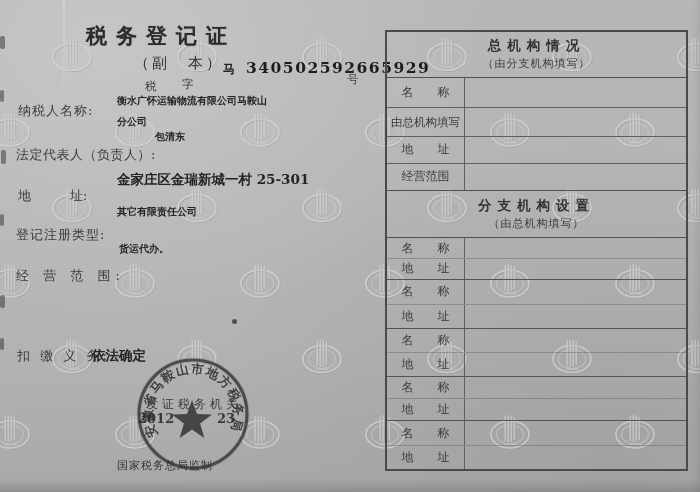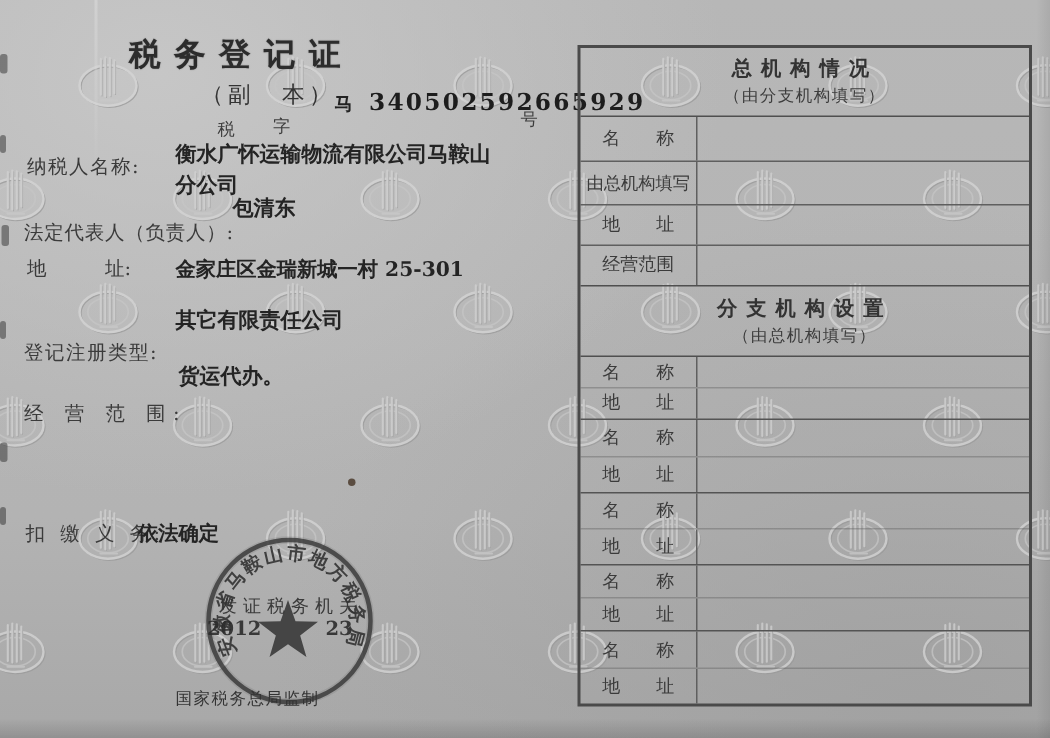--- a/index.html
+++ b/index.html
@@ -18,28 +18,28 @@
 
   .title{left:86px;top:22px;font-size:21px;font-weight:700;letter-spacing:9px;color:#2c2c2c;text-shadow:0 0 1px rgba(0,0,0,.35);}
   .copy-label{left:134px;top:54px;font-size:15px;letter-spacing:3px;color:#333;text-align:center;}
   .serial-prefix{left:223px;top:61px;font-size:12px;font-weight:700;color:#222;}
   .serial-number{left:246px;top:58px;font-size:15.5px;font-weight:600;letter-spacing:1.5px;color:#1d1d1d;text-align:center;}
   .sz-shui{left:145px;top:79px;font-size:11.5px;color:#3c3c3c;}
   .sz-zi{left:182px;top:77px;font-size:11.5px;color:#3c3c3c;}
   .sz-hao{left:347px;top:72px;font-size:11.5px;color:#3c3c3c;}
 
   .f-label{font-size:13px;color:#3b3b3b;}
-  .f-value{font-weight:700;color:#242424;font-size:14px;}
+  .f-value{font-weight:700;color:#242424;font-size:10px;}
   .lab-name{left:18px;top:102px;letter-spacing:1px;}
   .val-name1{left:117px;top:94px;}
   .val-name2{left:117px;top:115px;}
   .val-rep{left:155px;top:130px;}
   .lab-rep{left:16px;top:146px;letter-spacing:.5px;}
   .val-addr{left:117px;top:171px;font-size:13.5px;}
-  .lab-addr{left:18px;top:170px;}
+  .lab-addr{left:18px;top:187px;}
   .val-regtype{left:117px;top:205px;}
   .lab-regtype{left:16px;top:226px;letter-spacing:1px;}
   .val-scope{left:119px;top:242px;}
   .lab-scope{left:16px;top:267px;letter-spacing:5px;}
   .lab-approval{left:16px;top:307px;letter-spacing:1.5px;}
   .val-approval{left:130px;top:307px;}
   .lab-withhold{left:17px;top:347px;letter-spacing:3px;}
   .val-withhold{left:92px;top:347px;font-size:13.5px;}
   .lab-issuer{left:146px;top:396px;font-size:12px;letter-spacing:4px;color:#3a3a3a;z-index:1;}
 

